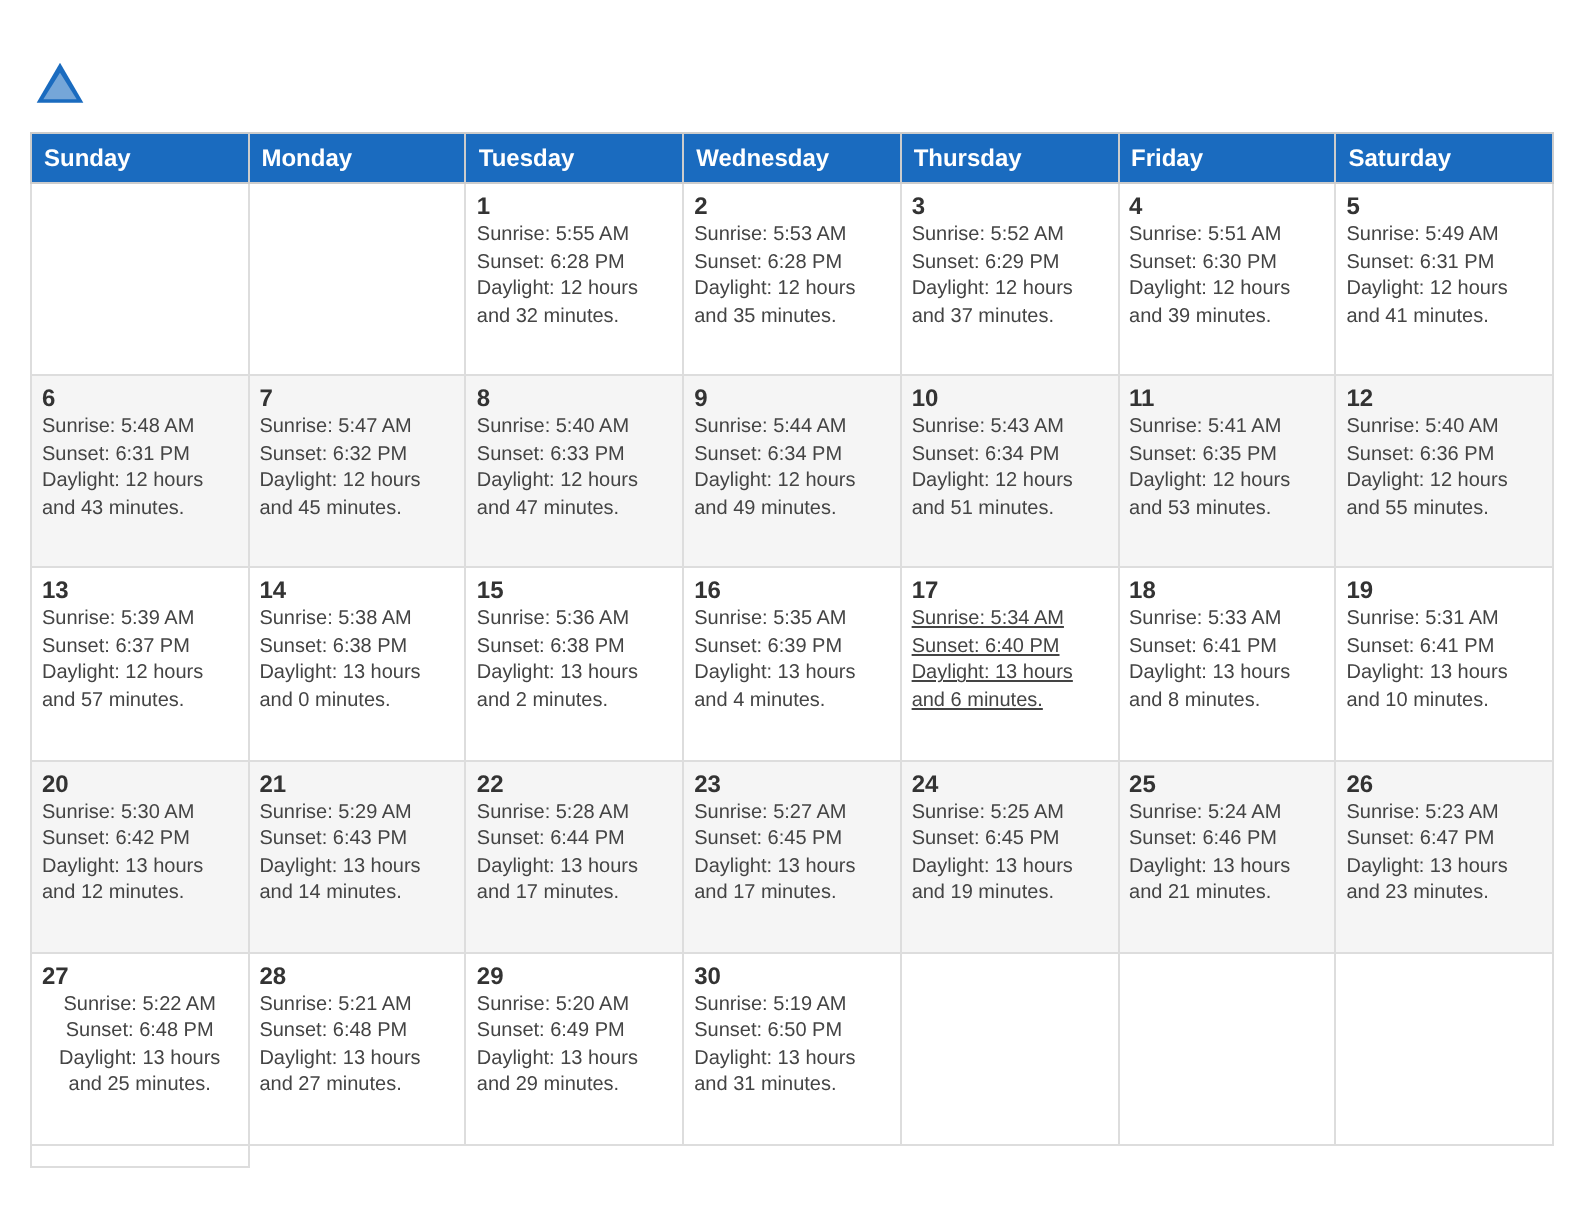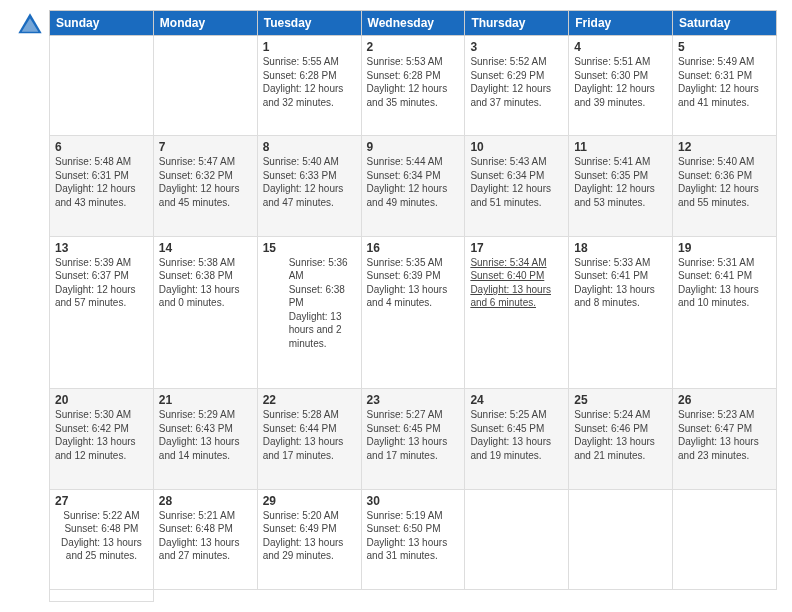--- a/index.html
+++ b/index.html
@@ -6,22 +6,23 @@
     body {
       font-family: Arial, sans-serif;
       background: #fff;
       width: 792px;
       height: 612px;
       overflow: hidden;
     }
     .page {
       width: 792px;
       height: 612px;
-      padding: 10px 15px;
+      padding: 28px 15px;
       display: flex;
+      flex-direction: column;
     }
     .header {
       display: flex;
       justify-content: space-between;
       align-items: flex-start;
       margin-bottom: 8px;
     }
     .logo {
       display: flex;
       align-items: center;
@@ -218,21 +219,21 @@
 Daylight: 12 hours and 57 minutes.</div>
           </td>
           <td>
             <span class="day-number">14</span>
             <div class="day-info" style="white-space: pre-line;">Sunrise: 5:38 AM
 Sunset: 6:38 PM
 Daylight: 13 hours and 0 minutes.</div>
           </td>
           <td>
             <span class="day-number">15</span>
-            <div class="day-info" style="white-space: pre-line; margin-left: 26px;">Sunrise: 5:36 AM
+            <div class="day-info" style="white-space: pre-line;">Sunrise: 5:36 AM
 Sunset: 6:38 PM
 Daylight: 13 hours and 2 minutes.</div>
           </td>
           <td>
             <span class="day-number">16</span>
             <div class="day-info" style="white-space: pre-line;">Sunrise: 5:35 AM
 Sunset: 6:39 PM
 Daylight: 13 hours and 4 minutes.</div>
           </td>
           <td>

